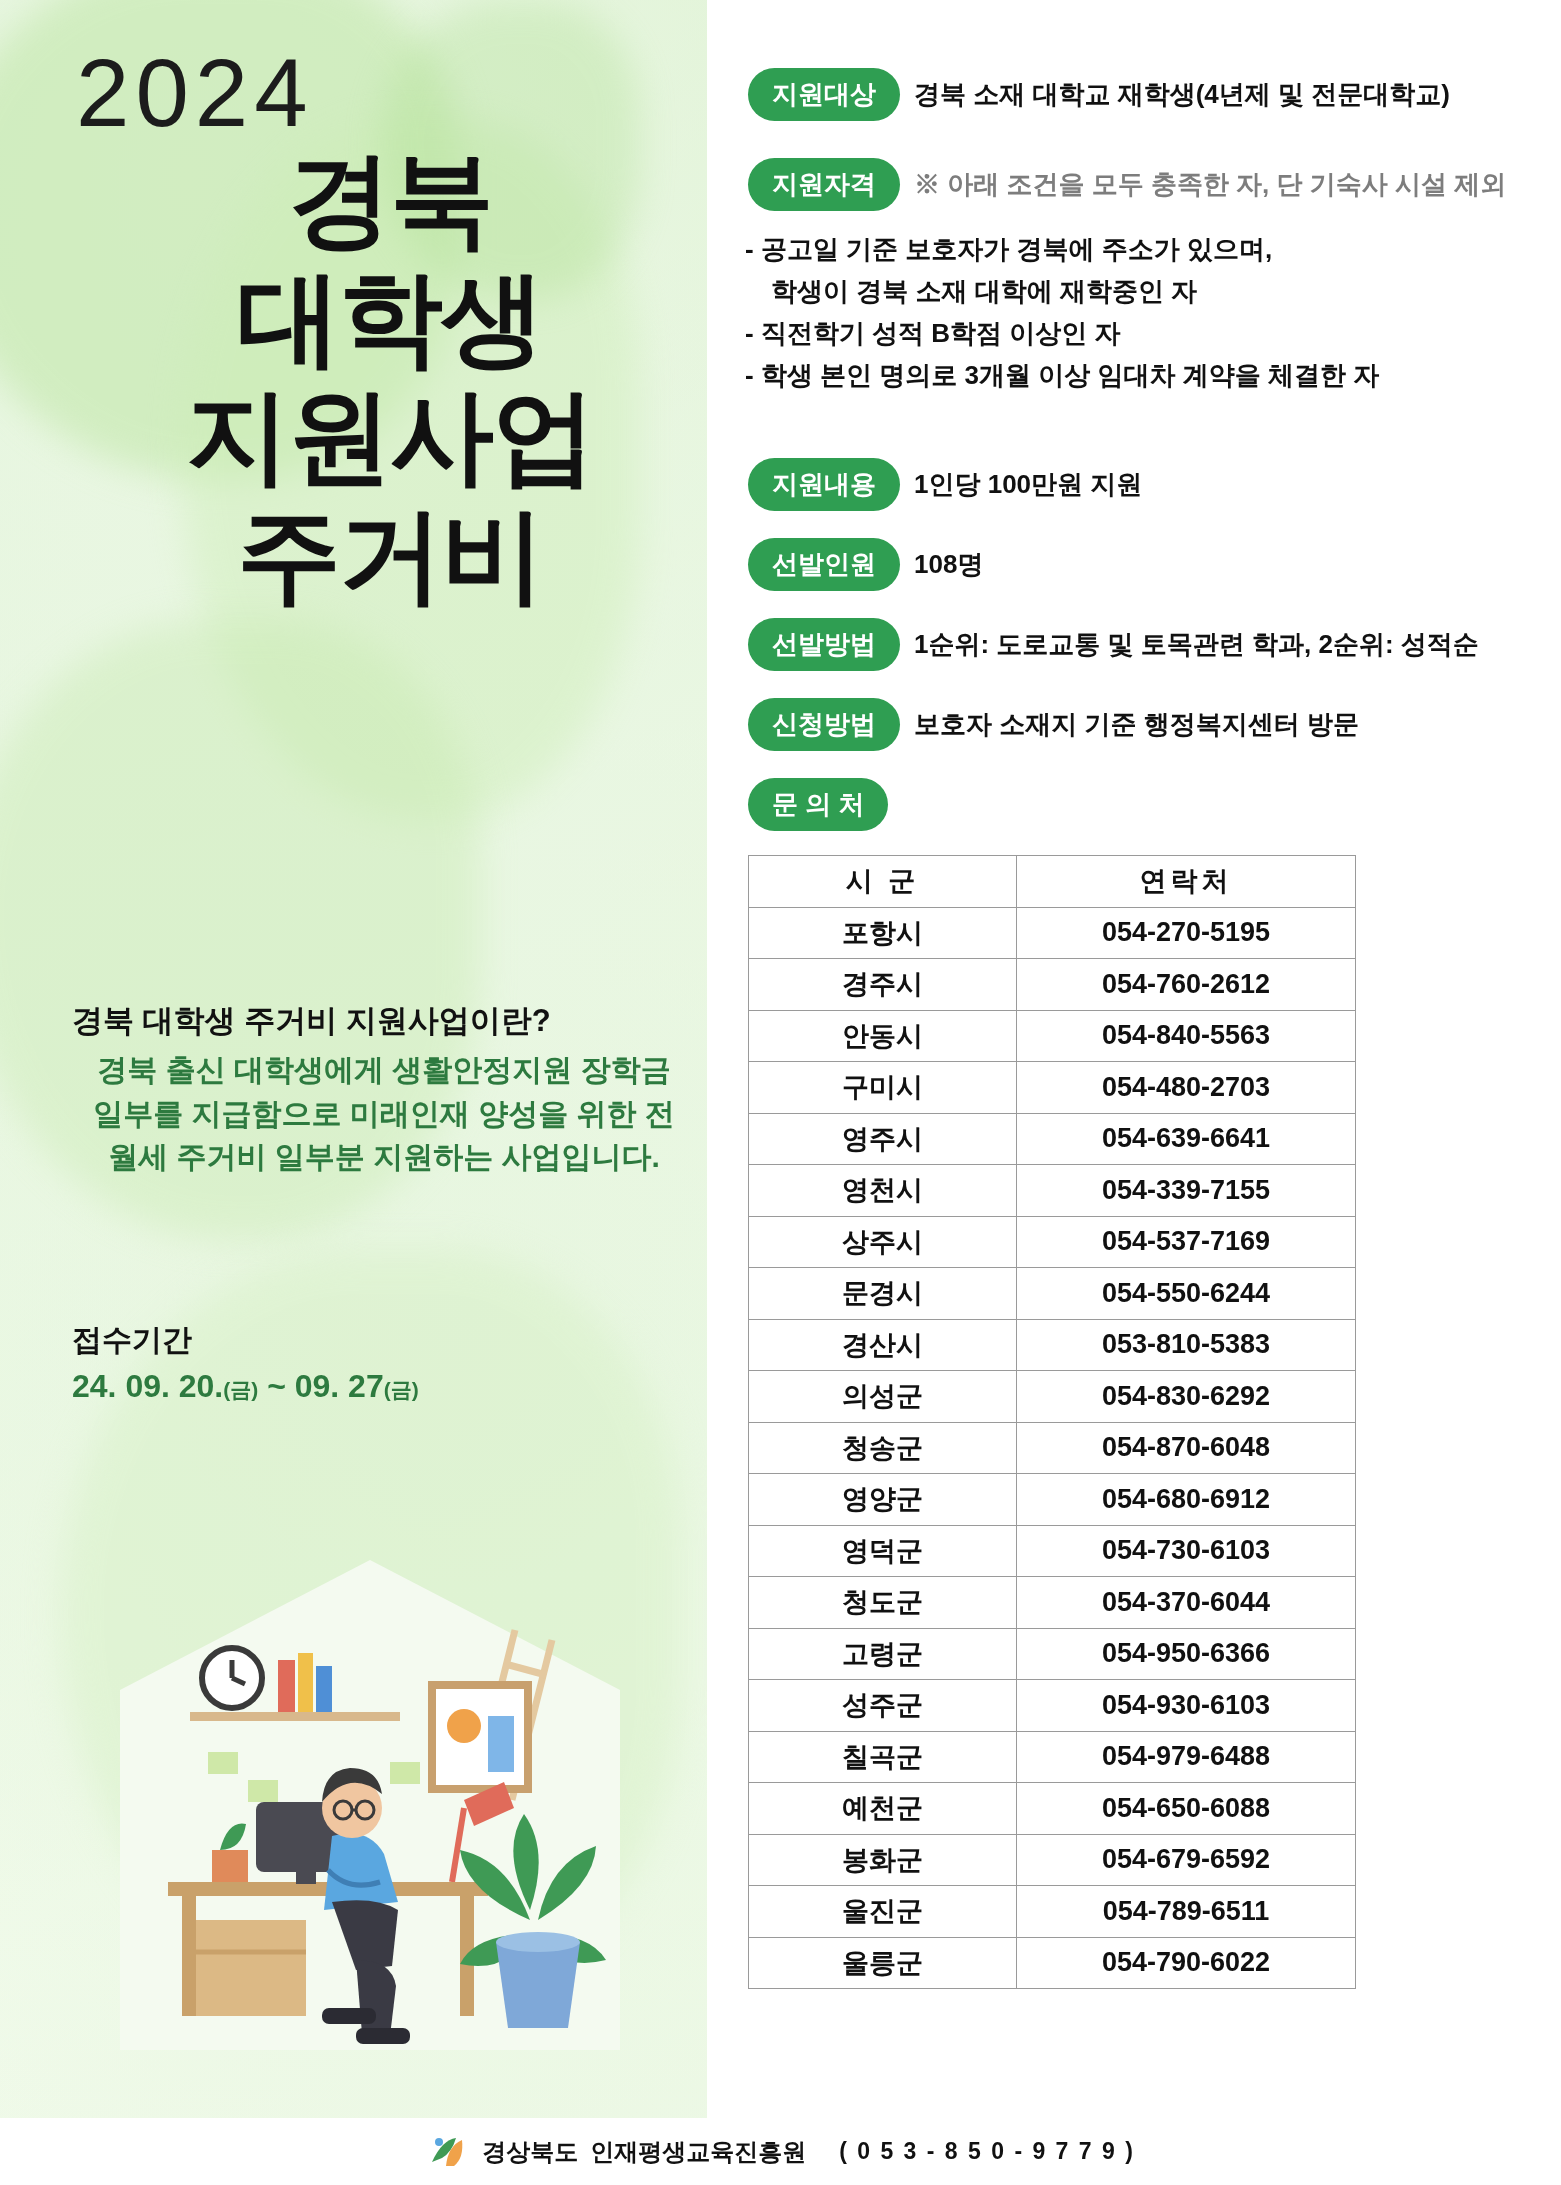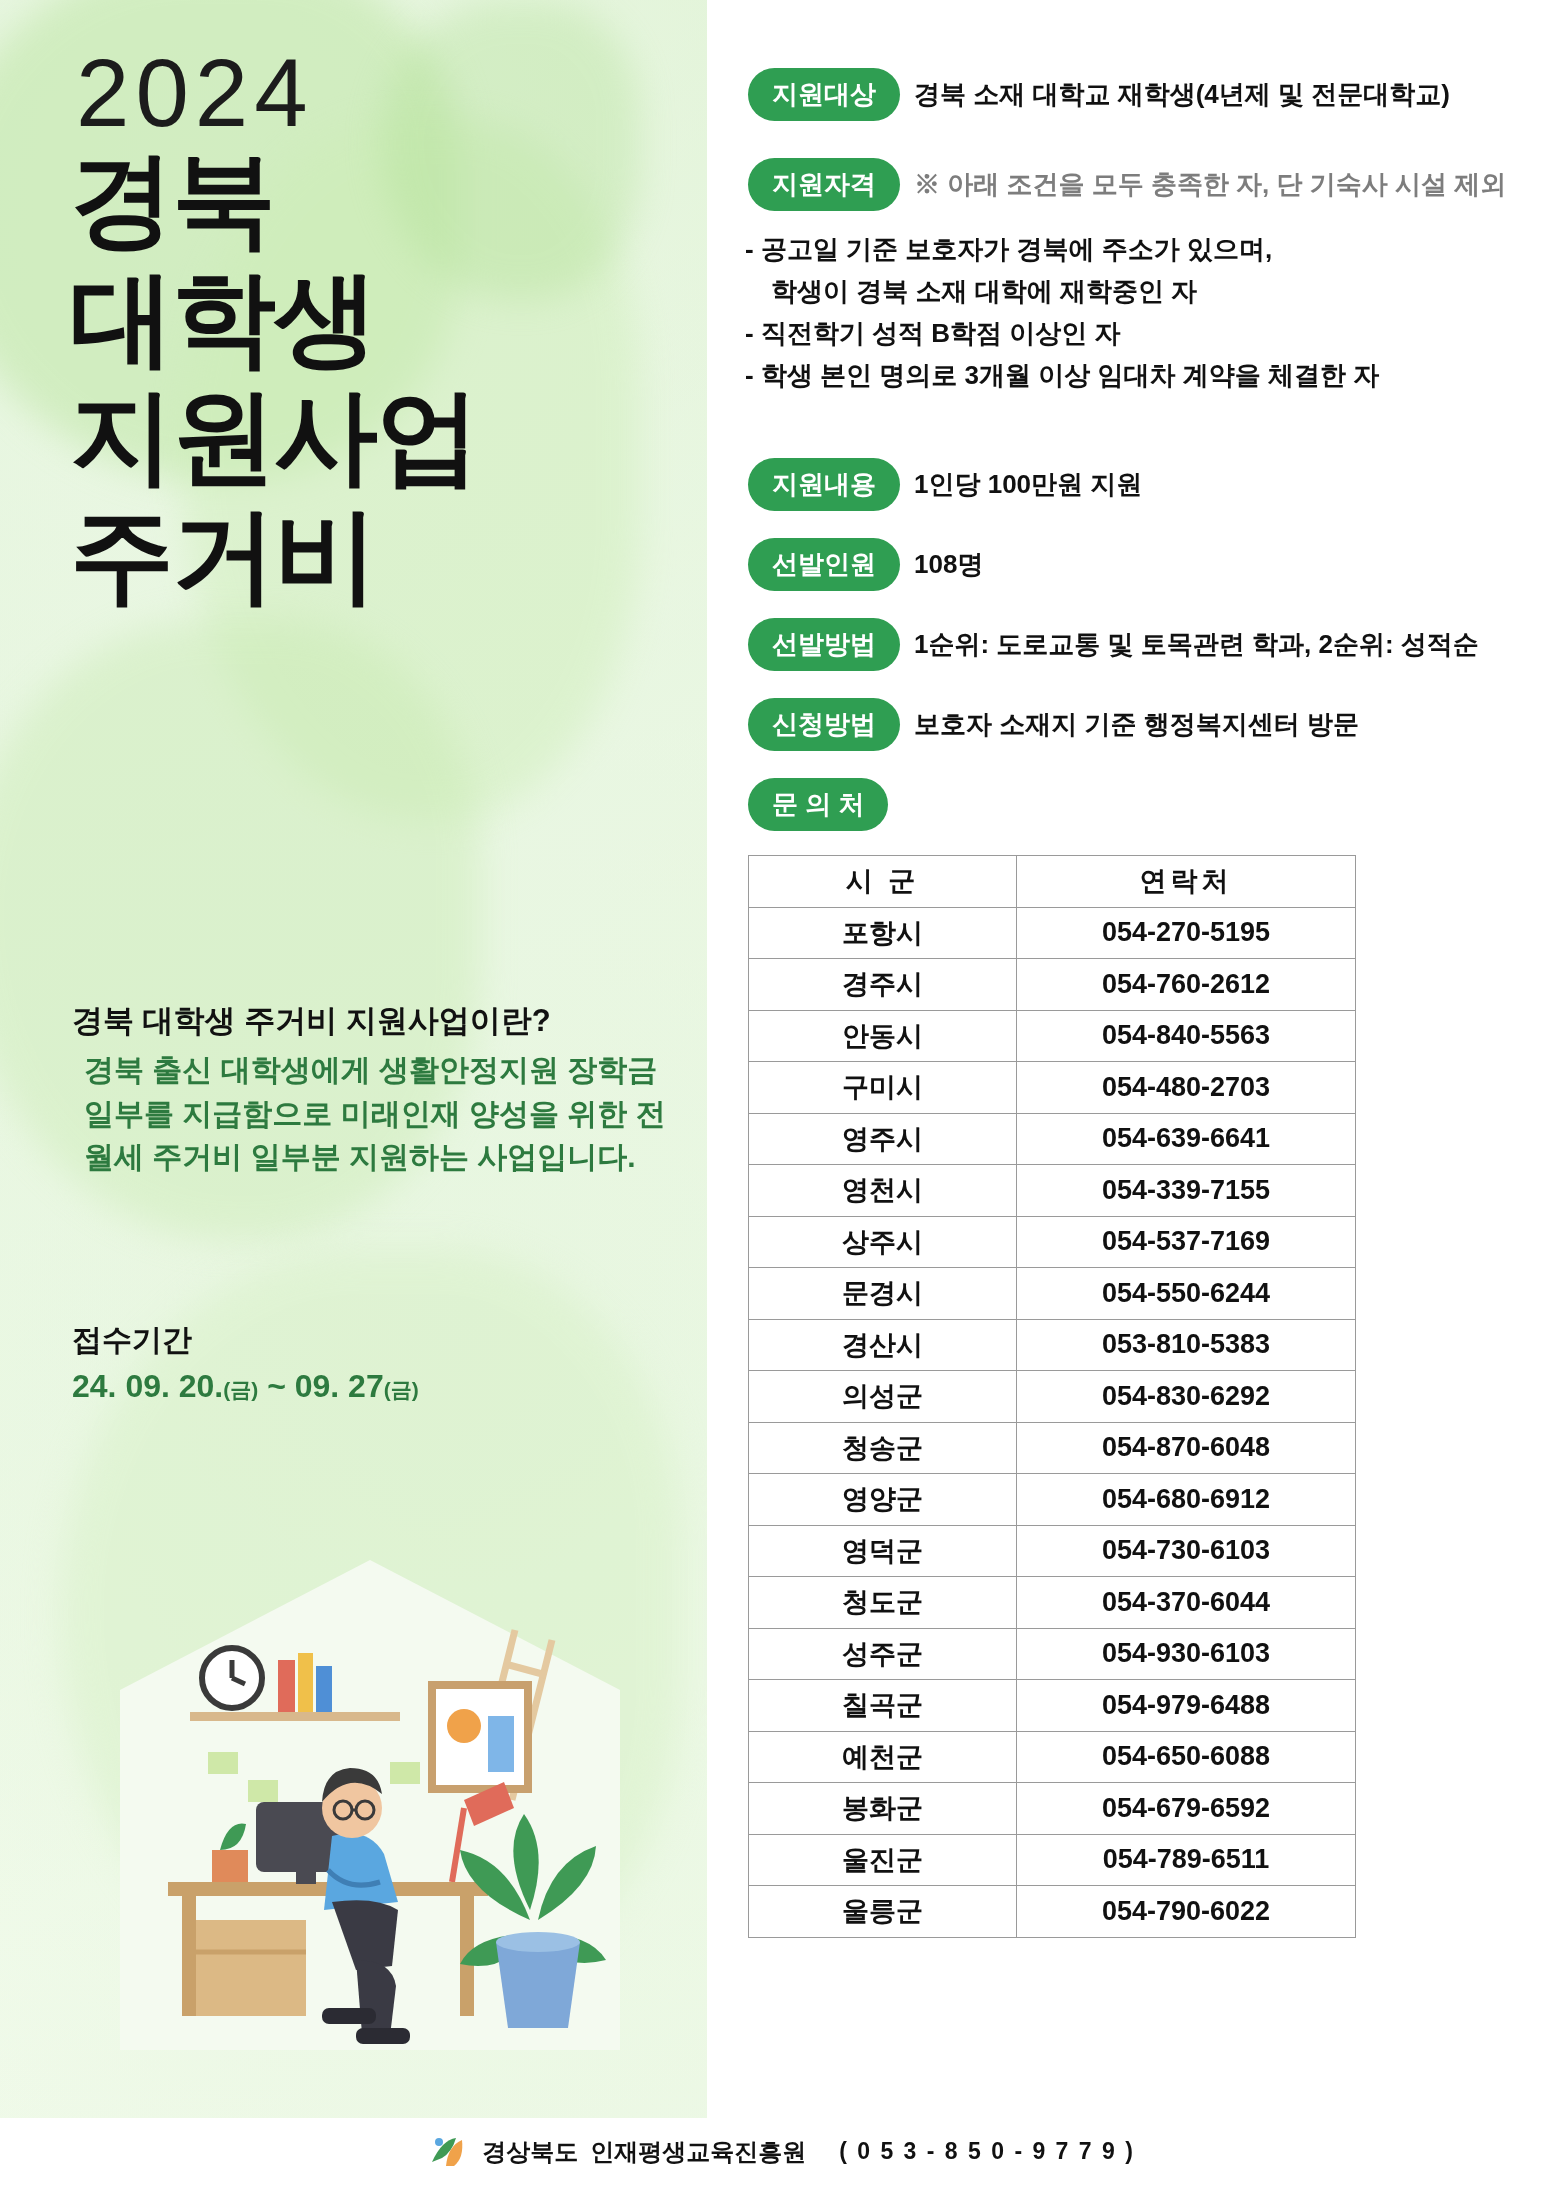--- a/index.html
+++ b/index.html
@@ -35,21 +35,21 @@
 
   
   .right-panel {
     position: absolute;
     left: 707px; top: 0; width: 854px; height: 2120px;
     background: #ffffff;
   }
 
   
   .left {
-    position: absolute; left: 0; top: 0; width: 707px; height: 1551px;
+    position: absolute; left: 0; top: 0; width: 707px; height: 1551px; text-align: center;
   }
   .year {
     position: absolute; left: 76px; top: 38px;
     font-size: 96px; font-weight: 300; letter-spacing: 6px; color: #1c1c1c;
     font-family: "Liberation Sans", sans-serif;
   }
   .title-block {
     position: absolute; left: 70px; top: 140px; width: 640px;
   }
   .title-line {
@@ -325,20 +325,24 @@
           </tr>
           <tr>
             <td>영덕군</td>
             <td>054-730-6103</td>
           </tr>
           <tr>
             <td>청도군</td>
             <td>054-370-6044</td>
           </tr>
           <tr>
+            <td>고령군</td>
+            <td>054-950-6366</td>
+          </tr>
+          <tr>
             <td>성주군</td>
             <td>054-930-6103</td>
           </tr>
           <tr>
             <td>칠곡군</td>
             <td>054-979-6488</td>
           </tr>
           <tr>
             <td>예천군</td>
             <td>054-650-6088</td>

